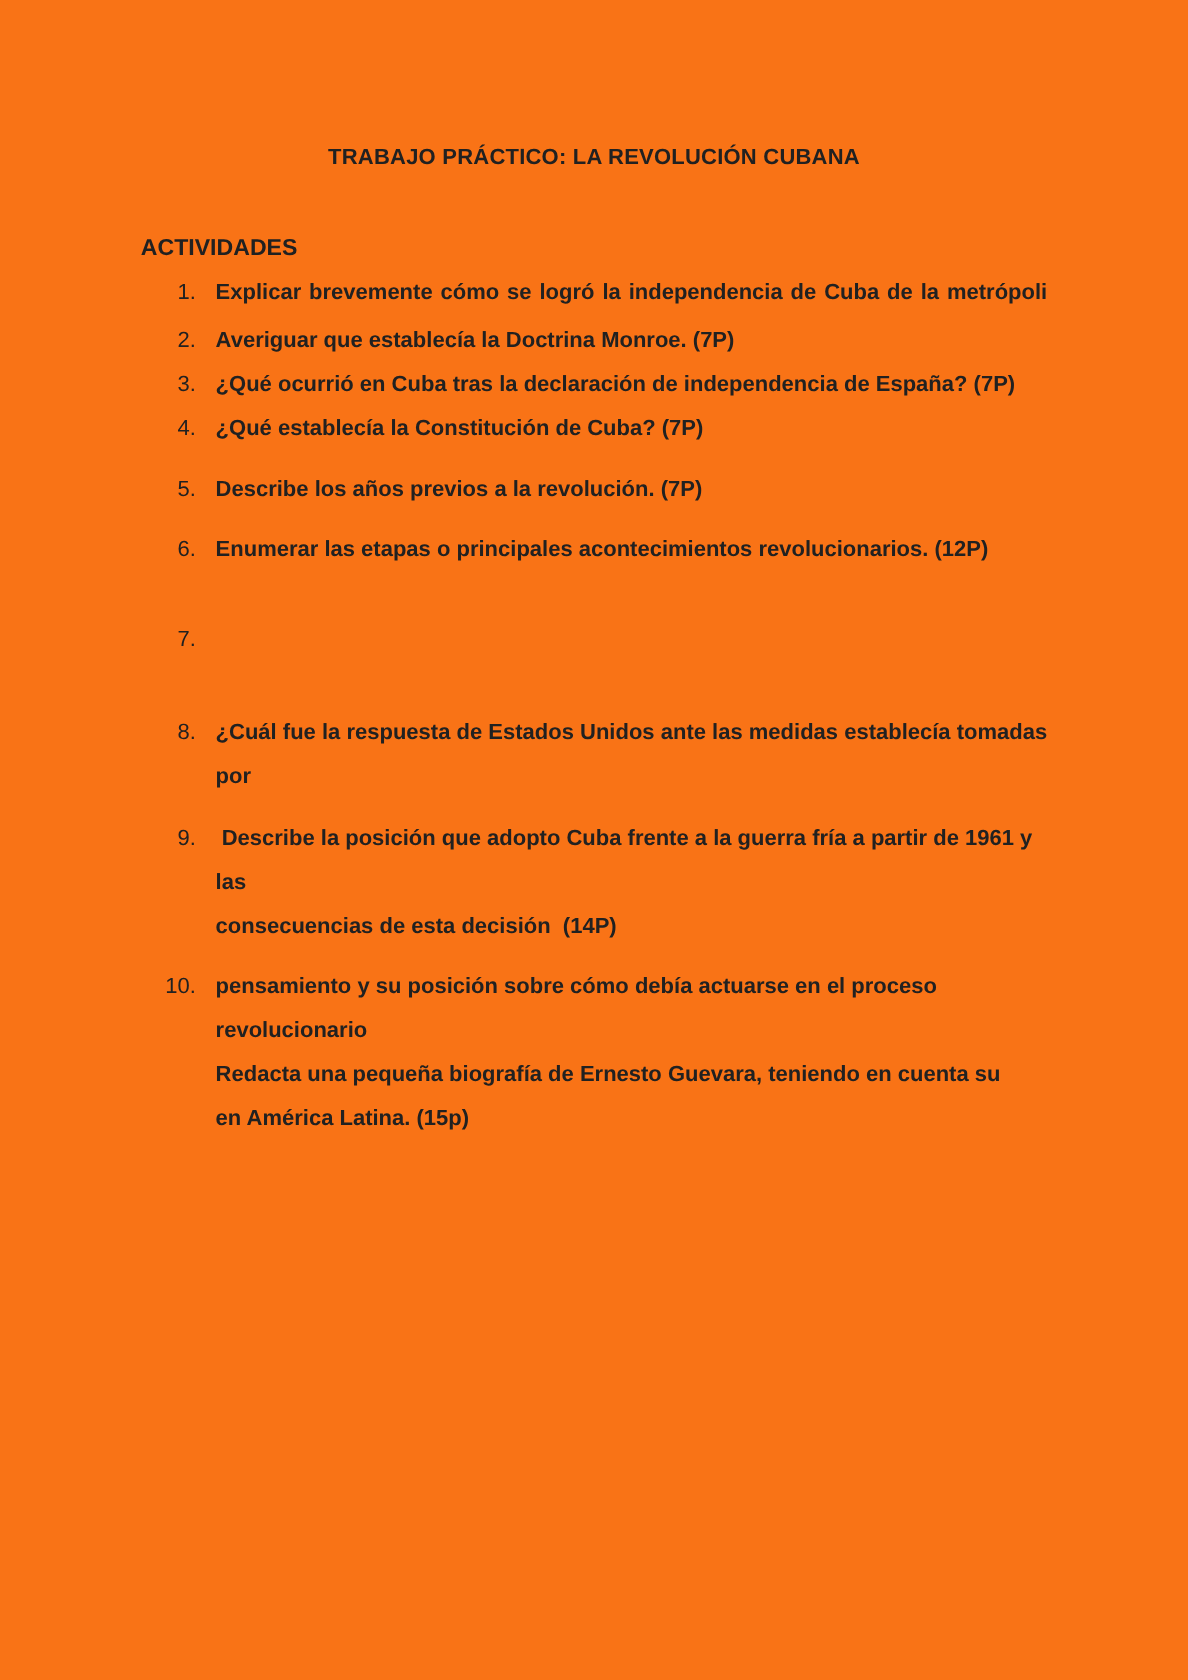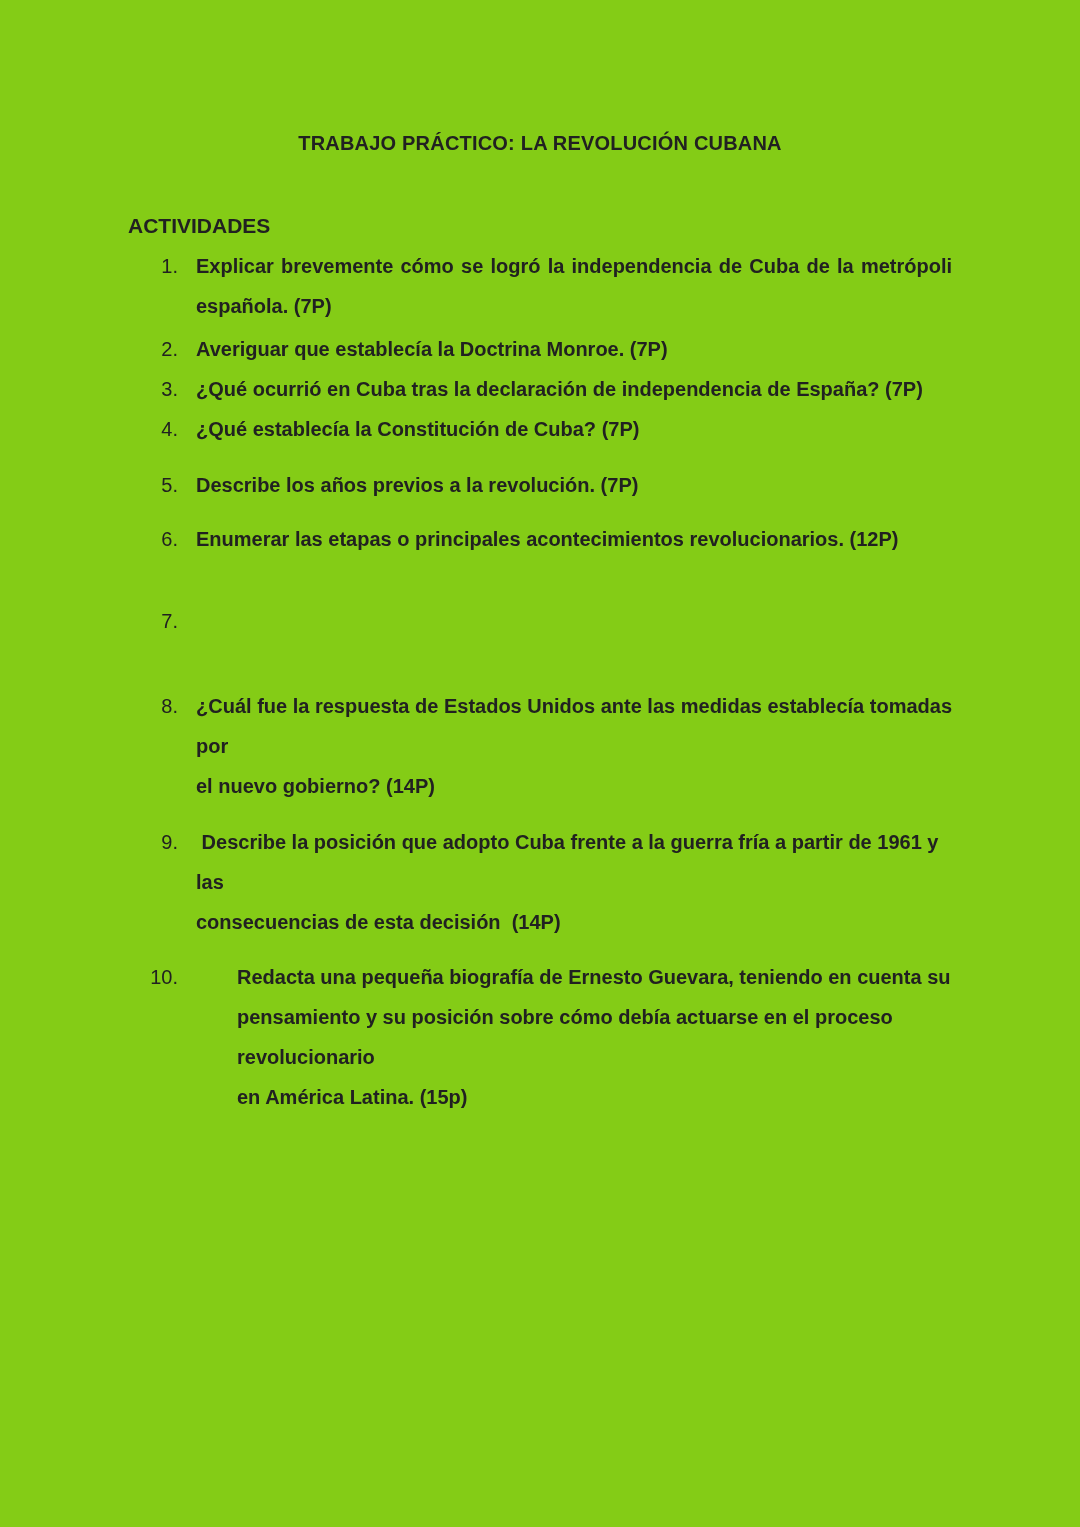--- a/index.html
+++ b/index.html
@@ -43,21 +43,21 @@
     align-items: flex-start;
     margin: 0;
   }
   
   .item:nth-child(2) { margin-top: 3px; }
   .item:nth-child(5) { margin-top: 16px; }
   .item:nth-child(6) { margin-top: 14px; }
   .item:nth-child(7) { margin-top: 42px; }
   .item:nth-child(8) { margin-top: 45px; }
   .item:nth-child(9) { margin-top: 16px; }
-  .item:nth-child(10){ margin-top: 15px; gap: 41px; }
+  .item:nth-child(10){ margin-top: 15px; }
   .num {
     flex: none;
     width: 50px;
     margin-right: 18px;
     text-align: right;
     font-size: 20px;
     line-height: 40px;
     white-space: pre;
   }
   .txt {
@@ -73,31 +73,30 @@
   }
   
   .line.stretch {
     text-align: justify;
     text-align-last: justify;
   }
 </style>
 </head>
 <body>
 
-<div class="page" style="background: #84cc16; color: rgb(33, 33, 33);">
+<div class="page" style="background: #f97316; color: rgb(33, 33, 33);">
   <div class="doc-title">TRABAJO PRÁCTICO: LA REVOLUCIÓN CUBANA</div>
 
   <div class="section-heading">ACTIVIDADES</div>
 
   <div class="activities-list">
       <div class="item">
         <div class="num">1.</div>
         <div class="txt">
           <div class="line stretch">Explicar brevemente cómo se logró la independencia de Cuba de la metrópoli</div>
-          <div class="line">española. (7P)</div>
         </div>
       </div>
       <div class="item">
         <div class="num">2.</div>
         <div class="txt">
           <div class="line">Averiguar que establecía la Doctrina Monroe. (7P)</div>
         </div>
       </div>
       <div class="item">
         <div class="num">3.</div>
@@ -125,32 +124,31 @@
       </div>
       <div class="item">
         <div class="num">7.</div>
         <div class="txt">
         </div>
       </div>
       <div class="item">
         <div class="num">8.</div>
         <div class="txt">
           <div class="line stretch">¿Cuál fue la respuesta de Estados Unidos ante las medidas establecía tomadas por</div>
-          <div class="line">el nuevo gobierno? (14P)</div>
         </div>
       </div>
       <div class="item">
         <div class="num">9.</div>
         <div class="txt">
           <div class="line"> Describe la posición que adopto Cuba frente a la guerra fría a partir de 1961 y las</div>
           <div class="line">consecuencias de esta decisión  (14P)</div>
         </div>
       </div>
       <div class="item">
         <div class="num">10.</div>
         <div class="txt">
+          <div class="line">pensamiento y su posición sobre cómo debía actuarse en el proceso revolucionario</div>
           <div class="line">Redacta una pequeña biografía de Ernesto Guevara, teniendo en cuenta su</div>
-          <div class="line">pensamiento y su posición sobre cómo debía actuarse en el proceso revolucionario</div>
           <div class="line">en América Latina. (15p)</div>
         </div>
       </div>
     </div>
 </div>
 
 </body></html>

